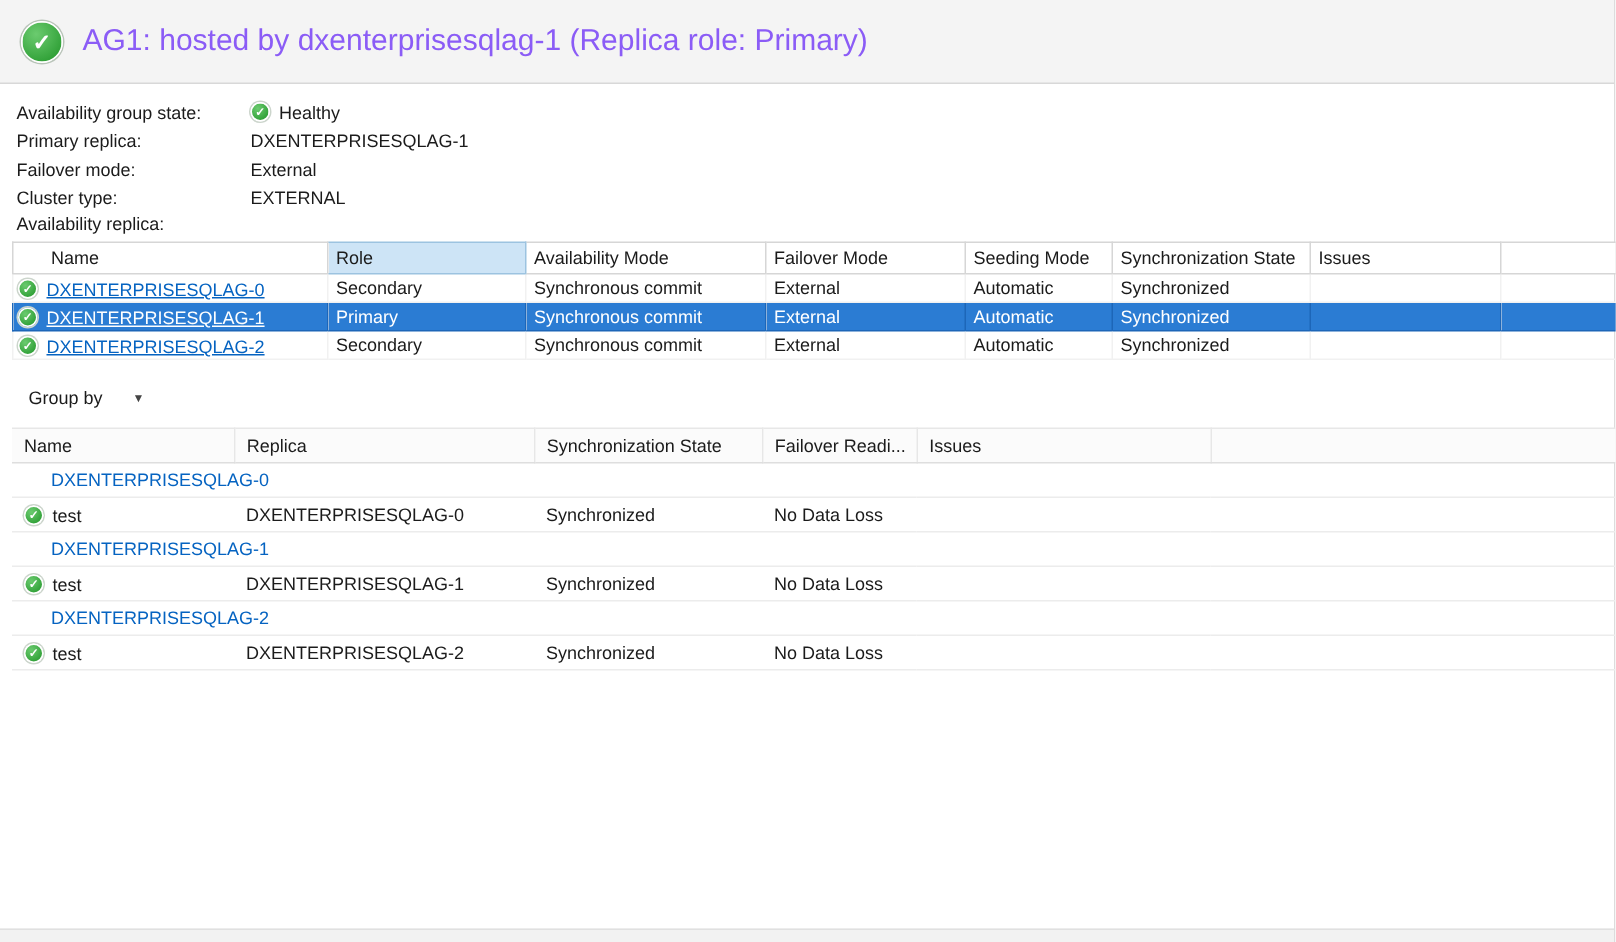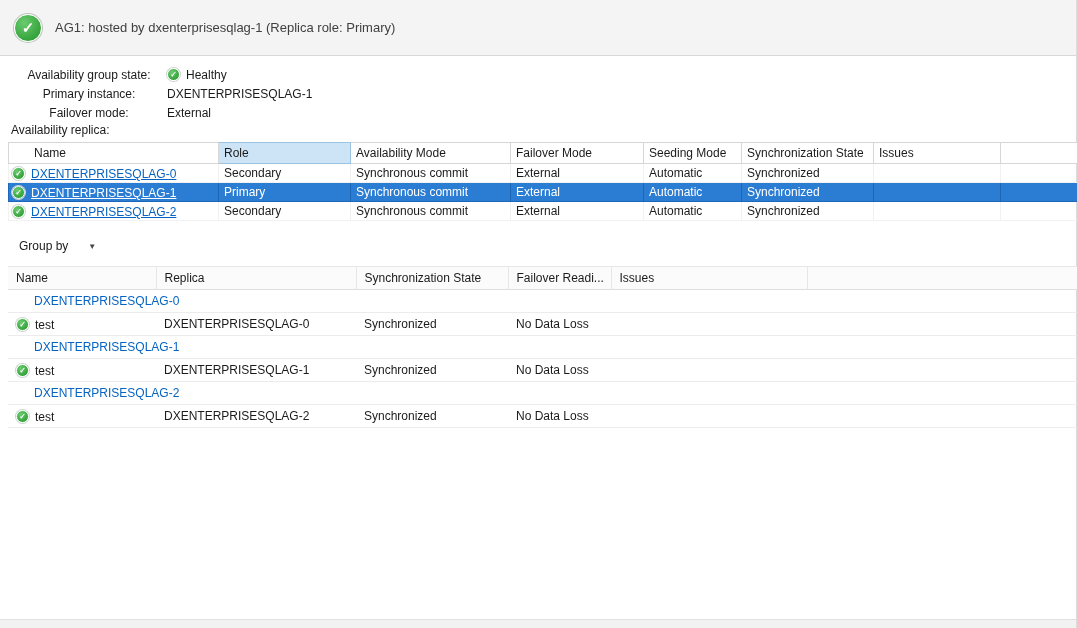--- a/index.html
+++ b/index.html
@@ -18,38 +18,38 @@
     border-right:1px solid #dcdcdc;
   }
   
   .header {
     height:56px;
     background:#f4f4f4;
     border-bottom:1px solid #d8d8d8;
     display:flex; align-items:center; gap:13px;
     padding:0 14px;
   }
-  .header-title { font-size:13px; color:#404040; }
+  .header-title { font-size:20px; color:#8b5cf6; }
 
   
   .check-icon {
     display:inline-flex; align-items:center; justify-content:center;
     border-radius:50%;
     background:radial-gradient(circle at 35% 30%, #6bcb6f, var(--healthy-green, #1f9427));
     color:#fff; font-weight:bold;
     border:1px solid #ffffff;
     box-shadow:0 0 0 1px #b9c4b9;
     flex:none;
   }
   .check-icon.lg { width:28px; height:28px; font-size:15px; }
   .check-icon.sm { width:13px; height:13px; font-size:8px; box-shadow:0 0 0 1px #ccd5cc; }
 
   
   .status-section { padding:9px 0 0 11px; }
-  .status-row { display:flex; align-items:center; height:19px;text-align:center; }
+  .status-row { display:flex; align-items:center; height:19px; }
   .status-label { width:156px; flex:none; }
   .status-value { display:inline-flex; align-items:center; gap:6px; }
 
   .section-label { margin:1px 0 5px 11px; }
 
   
   table { border-collapse:collapse; table-layout:fixed; margin-left:8px; width:1069px; }
   a.link { color:var(--link-blue, #0563c1); text-decoration:underline; cursor:pointer; }
   .name-flex { display:inline-flex; align-items:center; gap:6px; }
 
@@ -137,26 +137,30 @@
     <div class="status-row">
       <span class="status-label">Availability group state:</span>
       <span class="status-value">
         <span class="check-icon sm">
             <span>✓</span>
           </span>
         <span>Healthy</span>
       </span>
     </div>
     <div class="status-row">
-      <span class="status-label">Primary instance:</span>
+      <span class="status-label">Primary replica:</span>
       <span class="status-value">DXENTERPRISESQLAG-1</span>
     </div>
     <div class="status-row">
       <span class="status-label">Failover mode:</span>
       <span class="status-value">External</span>
+    </div>
+    <div class="status-row">
+      <span class="status-label">Cluster type:</span>
+      <span class="status-value">EXTERNAL</span>
     </div>
   </div>
 
   
   <div class="section-label">Availability replica:</div>
 
   <table class="replica-table">
     <colgroup>
       <col style="width:210px">
         <col style="width:132px">

